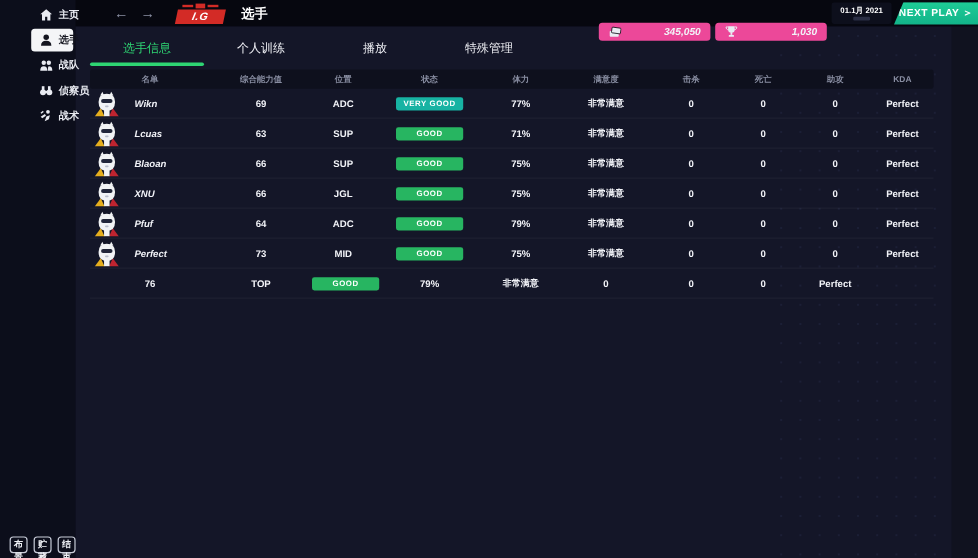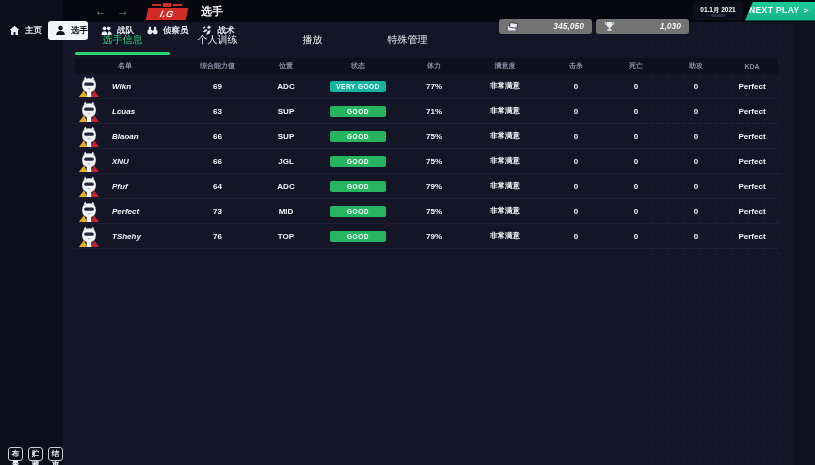--- a/index.html
+++ b/index.html
@@ -39,41 +39,41 @@
   .logo-wings i { display:block; background:#d32b26; height:2px; width:9px; }
   .logo-wings b { display:block; background:#d32b26; height:4px; width:8px; }
   .logo-plate {
     background:#d32b26; color:#fff; font-weight:bold; font-style:italic;
     font-size:9px; padding:1px 5px; transform:skewX(-12deg); letter-spacing:.5px;
   }
   .page-title { margin-left:14px; font-size:11px; font-weight:bold; color:#fff; }
   .topbar-right { margin-left:auto; display:flex; align-items:center; height:100%; }
   .res-pill {
     display:flex; align-items:center; justify-content:space-between;
-    background:#737373; border-radius:3px; height:15px; width:93px;
+    background:#ec4899; border-radius:3px; height:15px; width:93px;
     padding:0 8px; margin-right:4px;margin-top:30px;
   }
   .res-pill .val { font-size:8.5px; font-weight:bold; font-style:italic; color:#f2f3f8; }
   .res-icon { width:11px; height:11px; display:block; }
   .date-badge {
     background:#0d0f1c; height:18px; width:50px; border-radius:2px;
     display:flex; flex-direction:column; align-items:center; justify-content:center;
     margin-right:2px;
   }
   .date-badge .d1 { font-size:6.5px; font-weight:bold; color:#fff; line-height:7px; white-space:nowrap; }
   .date-badge .d2 { width:14px; height:3px; background:#2a2e44; border-radius:1px; margin-top:1px; }
   .next-play {
     height:19px; width:70px; border:none; cursor:pointer;
     background:linear-gradient(180deg,#1ecb96,#12b389);
     clip-path:polygon(8px 0,100% 0,100% 100%,0 100%);
     color:#fff; font-weight:bold; font-size:8.5px; letter-spacing:.4px;
     font-family:inherit;
   }
   
-  .side-nav { padding-top:21px; display:flex; flex-direction:row; gap:2px; }
+  .side-nav { padding-top:3px; display:flex; flex-direction:column; gap:2px;margin-left:24px; }
   .side-item {
     display:flex; align-items:center; gap:5px; height:19px;
     padding-left:7px; margin:0 2px; border-radius:3px; cursor:pointer;
     color:#e9ebf2;
   }
   .side-item .side-icon { width:11px; height:11px; display:block; flex:0 0 11px; }
   .side-item .side-icon svg { width:11px; height:11px; display:block; fill:#e9ebf2; }
   .side-item .side-label { font-size:8.5px; font-weight:bold; white-space:nowrap; }
   .side-item.active { background:#f4f5f7; color:#14151f; }
   .side-item.active .side-icon svg { fill:#14151f; }
@@ -422,35 +422,20 @@
     <div class="cell"><span class="badge g">GOOD</span></div>
     <div class="cell">75%</div>
     <div class="cell c-sat">非常满意</div>
     <div class="cell">0</div>
     <div class="cell">0</div>
     <div class="cell">0</div>
     <div class="cell">Perfect</div>
   </div>
 
   <div class="trow grid-cols">
-    <div class="cell c-name">
-      <span class="avatar">
-        <svg viewBox="0 0 24 24">
-          <polygon points="1,24 6.5,16.5 10,24" fill="#e6af1e"></polygon>
-          <polygon points="14,24 17.5,16.5 23,24" fill="#bf2430"></polygon>
-          <rect x="9.5" y="18" width="5" height="6" fill="#f2f3f5"></rect>
-          <polygon points="6,5 8,1.5 9.5,5" fill="#f2f3f5"></polygon>
-          <polygon points="14.5,5 16,1.5 18,5" fill="#f2f3f5"></polygon>
-          <path d="M4.5 11 Q4.5 3.5 12 3.5 Q19.5 3.5 19.5 11 Q19.5 19 12 19 Q4.5 19 4.5 11 Z" fill="#f2f3f5"></path>
-          <rect x="6.8" y="8.2" width="10.4" height="3.6" rx="1.8" fill="#222639"></rect>
-          <rect x="10.4" y="14.2" width="3.2" height="1.4" rx="0.7" fill="#b8bcc9"></rect>
-        </svg>
-      </span>
-      <span class="pname">TShehy</span>
-    </div>
     <div class="cell">76</div>
     <div class="cell">TOP</div>
     <div class="cell"><span class="badge g">GOOD</span></div>
     <div class="cell">79%</div>
     <div class="cell c-sat">非常满意</div>
     <div class="cell">0</div>
     <div class="cell">0</div>
     <div class="cell">0</div>
     <div class="cell">Perfect</div>
   </div>

